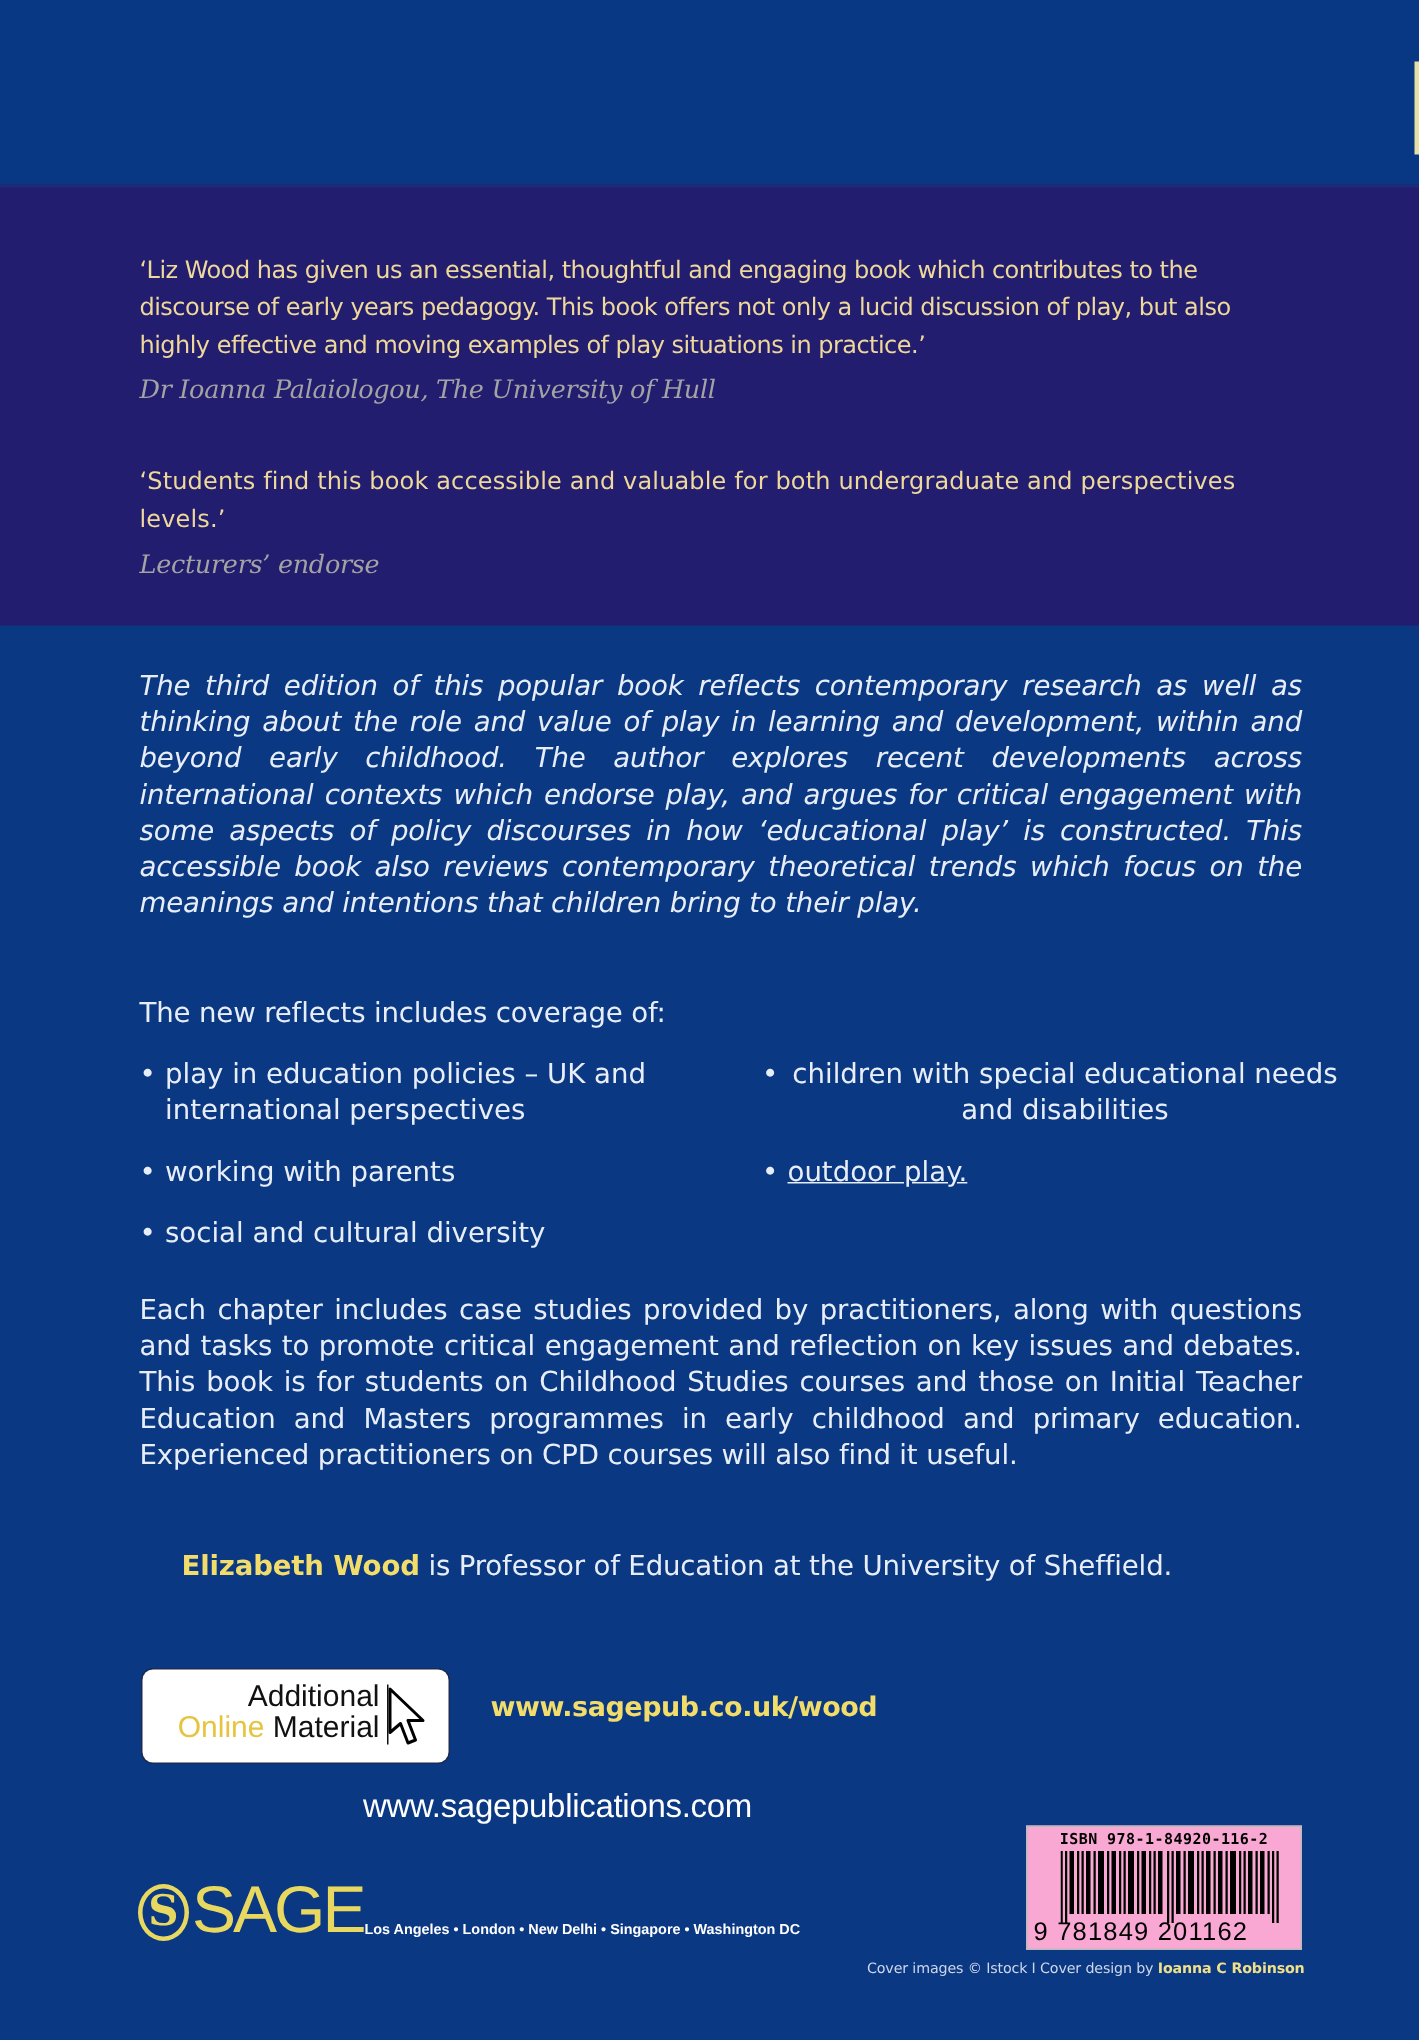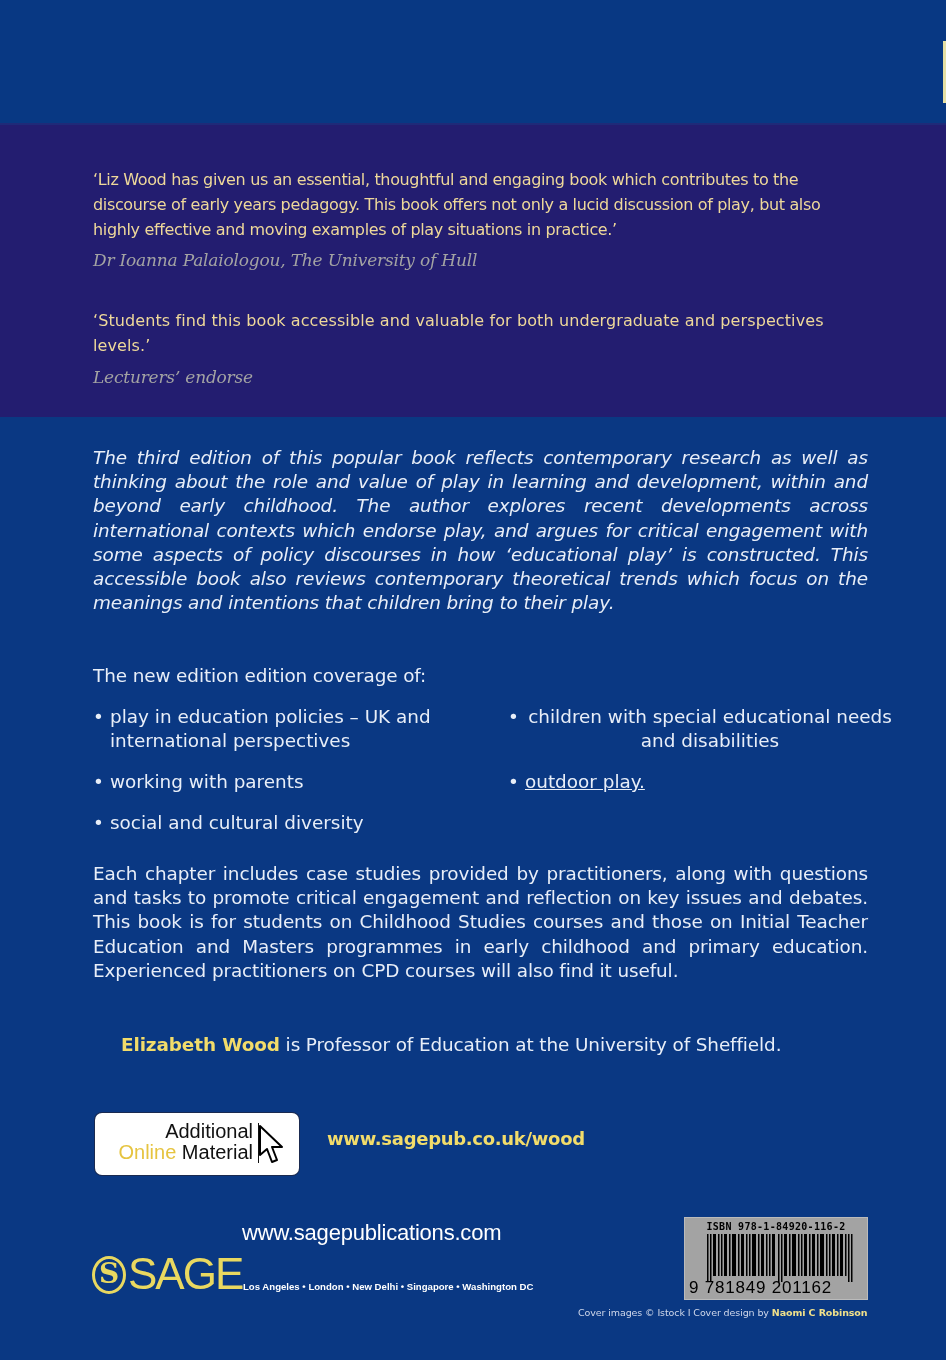--- a/index.html
+++ b/index.html
@@ -97,32 +97,32 @@
       border-radius: 50%; border: 3px solid #e9d860; box-sizing: border-box;
       color: #e9d860; font-family: "DejaVu Serif", serif; font-weight: bold;
       font-size: 28px; line-height: 30px; text-align: center;
     }
     .sage-word {
       position: absolute; left: 36px; top: -4px;
       color: #e9d860; font-family: "Liberation Sans", sans-serif;
       font-size: 44px; line-height: 48px; letter-spacing: -2px;
     }
     .sage-url {
-      position: absolute; left: 242px; top: 1221px;
+      position: absolute; left: 242px; top: 1192px;
       color: #ffffff; font-family: "Liberation Sans", sans-serif;
       font-size: 22px; line-height: 24px; letter-spacing: -0.2px;
     }
     .sage-cities {
       position: absolute; left: 243px; top: 1281px;
       color: #ffffff; font-family: "Liberation Sans", sans-serif;
       font-size: 9.6px; letter-spacing: 0px; font-weight: bold;
     }
     .barcode-box {
       position: absolute; left: 684px; top: 1217px; width: 182px; height: 81px;
-      background: #a3a3a3; border: 1px solid #bbb;
+      background: #f9a8d4; border: 1px solid #bbb;
     }
     .isbn-text {
       position: absolute; left: 0; width: 182px; top: 3px; text-align: center;
       font-family: "DejaVu Sans Mono", monospace; font-size: 10px; color: #000;
       letter-spacing: 0.3px; font-weight: bold;
     }
     .bars { position: absolute; left: 22px; top: 16px; width: 150px; height: 48px; }
     .ean-digits {
       position: absolute; left: 4px; top: 61px; width: 174px;
       font-family: "Liberation Sans", sans-serif; font-size: 17px; color: #000;
@@ -143,21 +143,21 @@
 <div class="quote-band"></div>
 
 <div class="quote q1">‘Liz Wood has given us an essential, thoughtful and engaging book which contributes to the discourse of early years pedagogy. This book offers not only a lucid discussion of play, but also highly effective and moving examples of play situations in practice.’</div>
 <div class="attribution a1">Dr Ioanna Palaiologou, The University of Hull</div>
 
 <div class="quote q2">‘Students find this book accessible and valuable for both undergraduate and perspectives levels.’</div>
 <div class="attribution a2">Lecturers’ endorse</div>
 
 <div class="body-text p1">The third edition of this popular book reflects contemporary research as well as thinking about the role and value of play in learning and development, within and beyond early childhood. The author explores recent developments across international contexts which endorse play, and argues for critical engagement with some aspects of policy discourses in how ‘educational play’ is constructed. This accessible book also reviews contemporary theoretical trends which focus on the meanings and intentions that children bring to their play.</div>
 
-<div class="body-text p-intro">The new edition edition coverage of:</div>
+<div class="body-text p-intro">The new reflects includes coverage of:</div>
 
 <div class="list">
   <div class="li li0">play in education policies – UK and international perspectives</div>
   <div class="li li1">children with special educational needs and disabilities</div>
   <div class="li li2">working with parents</div>
   <div class="li li3">outdoor play.</div>
   <div class="li li4">social and cultural diversity</div>
 </div>
 
 <div class="body-text p3">Each chapter includes case studies provided by practitioners, along with questions and tasks to promote critical engagement and reflection on key issues and debates. This book is for students on Childhood Studies courses and those on Initial Teacher Education and Masters programmes in early childhood and primary education. Experienced practitioners on CPD courses will also find it useful.</div>
@@ -225,14 +225,14 @@
       <rect x="133" y="0" width="3" height="42"></rect>
         <rect x="138" y="0" width="1.5" height="42"></rect>
       <rect x="141" y="0" width="1.5" height="48"></rect>
         <rect x="144" y="0" width="1.5" height="48"></rect>
     </g>
   </svg>
   <div class="ean-digits">9 781849 201162</div>
 </div>
 
 <div class="credits">
-  <span>Cover images © Istock  I  Cover design by </span><span class="designer">Naomi C Robinson</span>
+  <span>Cover images © Istock  I  Cover design by </span><span class="designer">Ioanna C Robinson</span>
 </div>
 
 </body></html>

